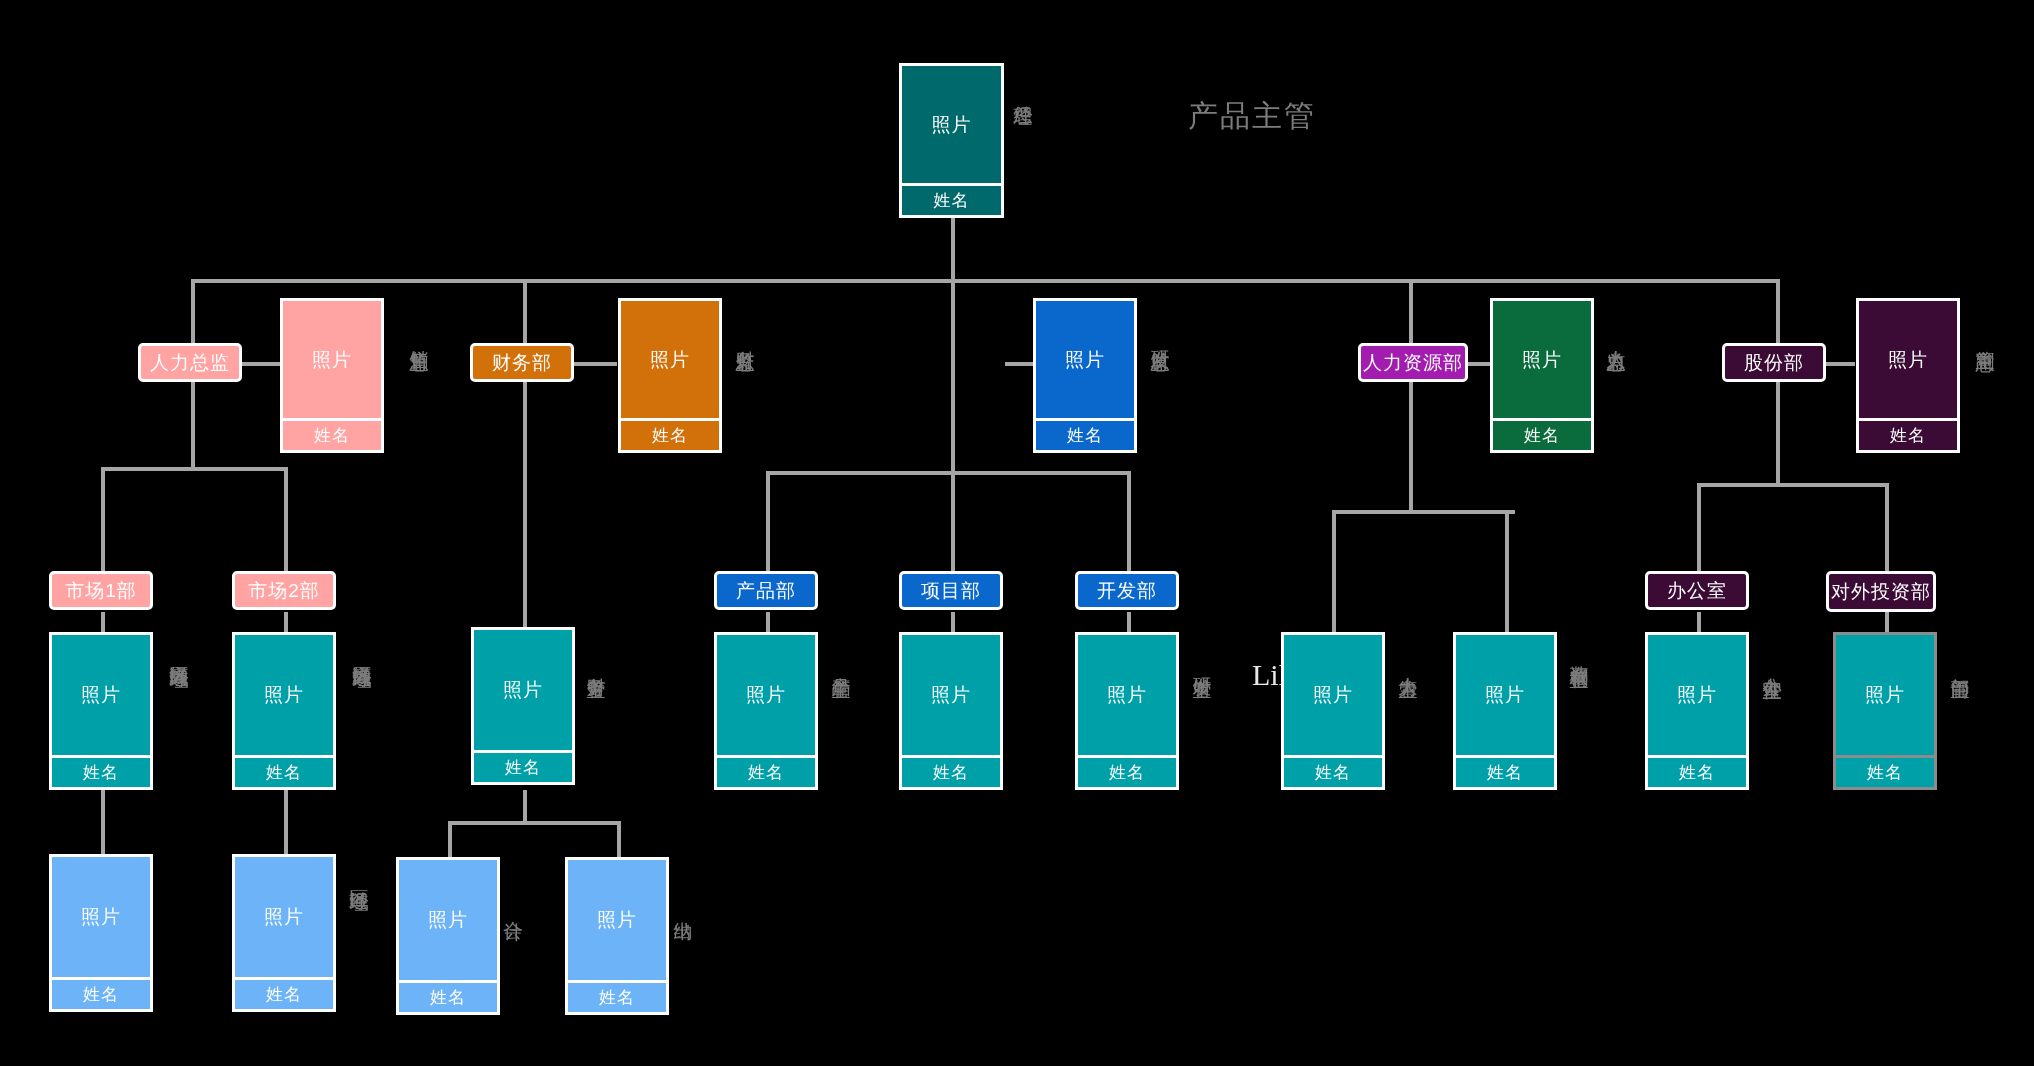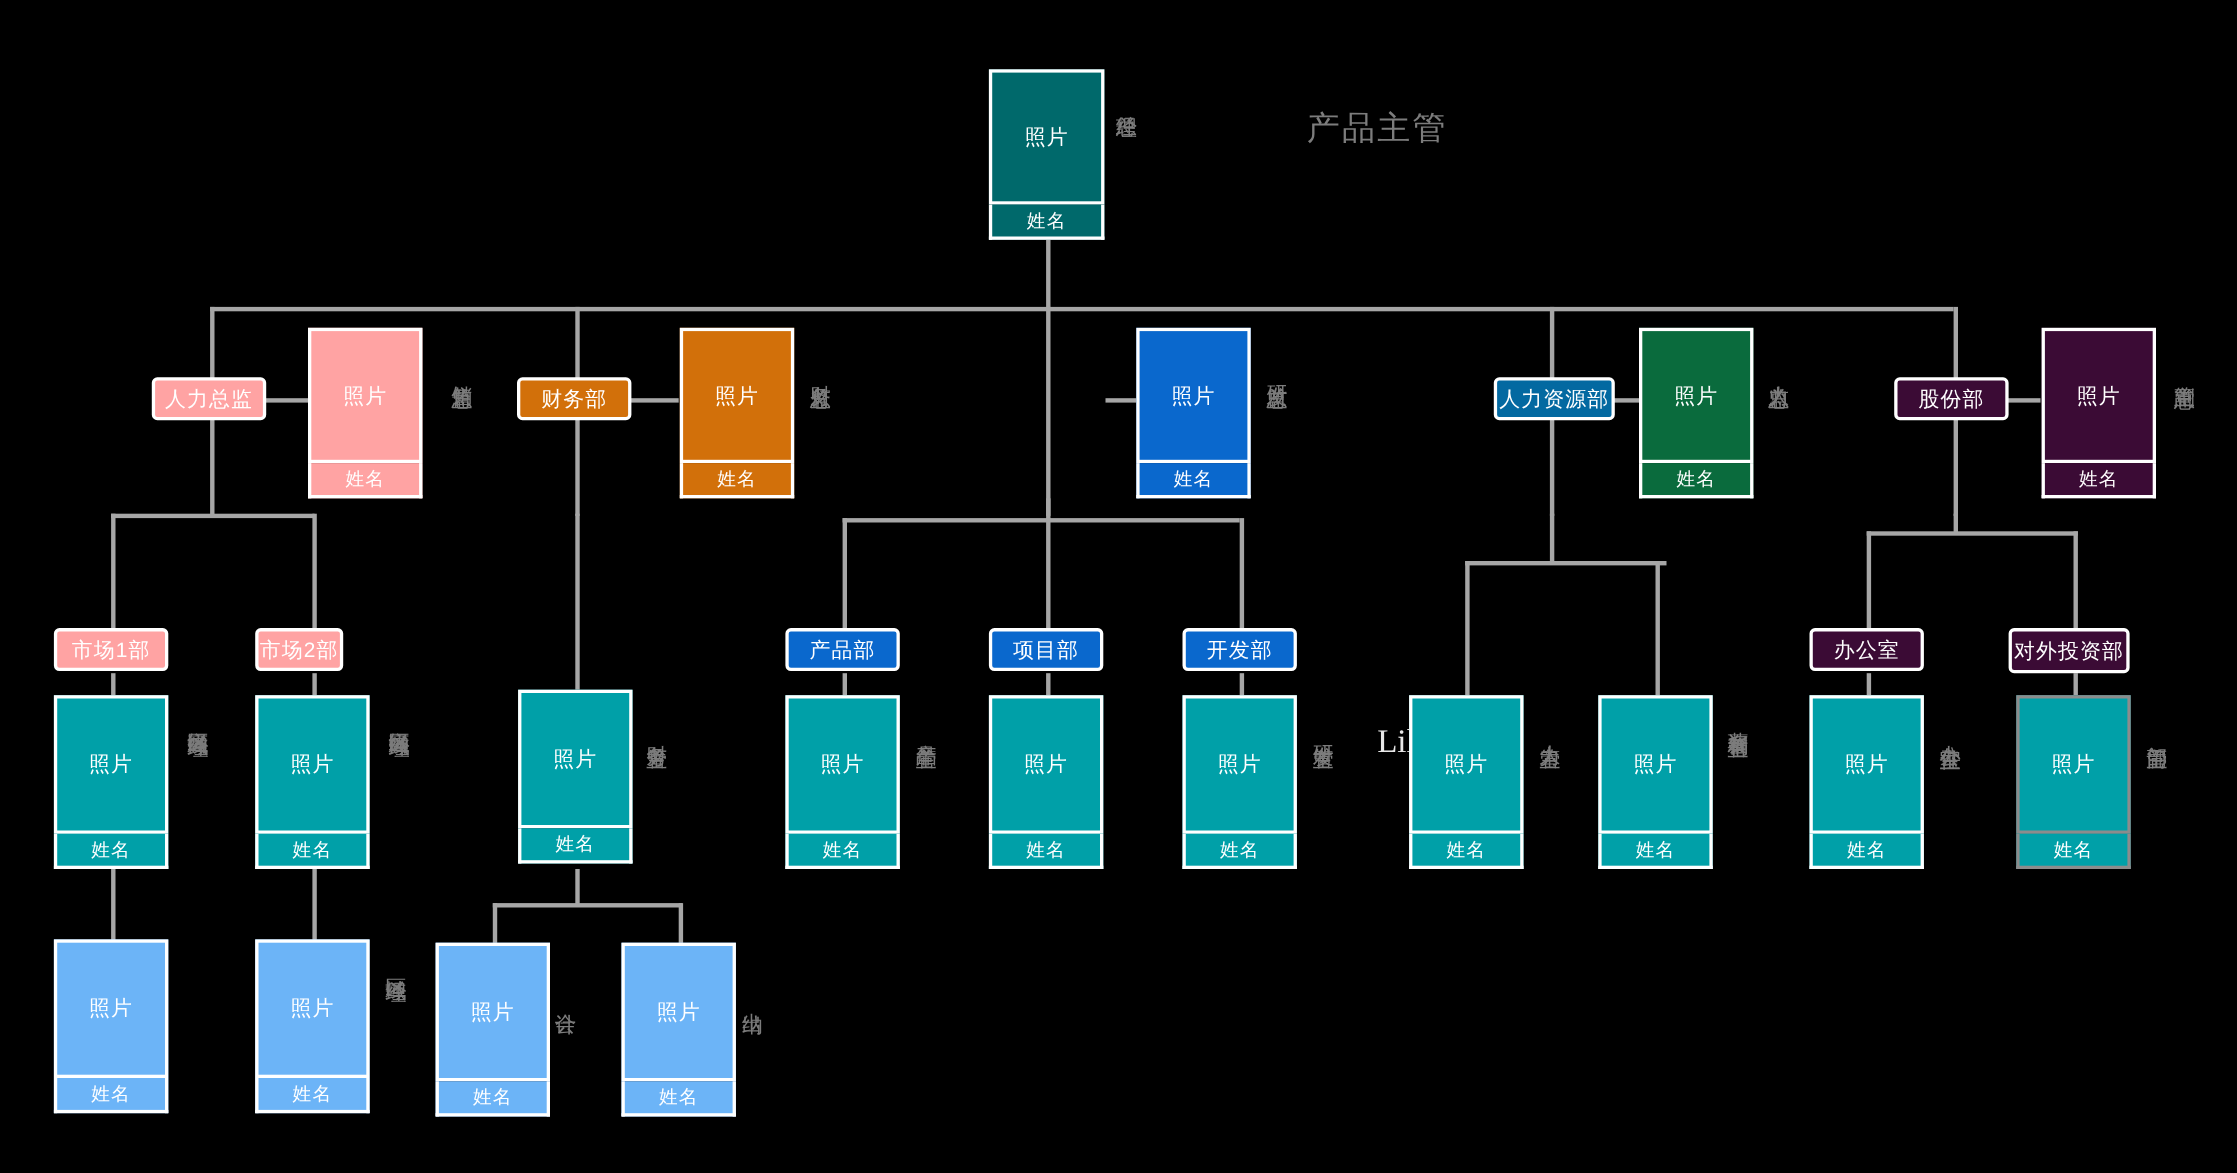--- a/index.html
+++ b/index.html
@@ -132,42 +132,42 @@
     <div class="name" style="height:32px;background:#d2700a;">姓名</div>
   </div>
   <div class="vtitle" style="left:735px;top:335px;">财务总监</div>
 
   <div class="card" style="left:1033px;top:298px;width:104px;">
     <div class="photo" style="height:123px;background:#0a68cd;">照片</div>
     <div class="name" style="height:32px;background:#0a68cd;">姓名</div>
   </div>
   <div class="vtitle" style="left:1150px;top:335px;">研发总监</div>
 
-  <div class="dept" style="left:1358px;top:343px;width:110px;height:39px;background:#0369a1;">人力资源部</div>
+  <div class="dept" style="left:1358px;top:343px;width:110px;height:39px;background:#a21caf;">人力资源部</div>
   <div class="card" style="left:1490px;top:298px;width:104px;">
     <div class="photo" style="height:123px;background:#0a6b3d;">照片</div>
     <div class="name" style="height:32px;background:#0a6b3d;">姓名</div>
   </div>
   <div class="vtitle" style="left:1606px;top:335px;">人力总监</div>
 
   <div class="dept" style="left:1722px;top:343px;width:104px;height:39px;background:#3b0b35;">股份部</div>
   <div class="card" style="left:1856px;top:298px;width:104px;">
     <div class="photo" style="height:123px;background:#3b0b35;">照片</div>
     <div class="name" style="height:32px;background:#3b0b35;">姓名</div>
   </div>
   <div class="vtitle" style="left:1975px;top:335px;">主管副总</div>
 
   <div class="dept" style="left:49px;top:571px;width:104px;height:39px;background:#ffa3a3;">市场1部</div>
   <div class="card" style="left:49px;top:632px;width:104px;">
     <div class="photo" style="height:126px;background:#00a0a8;">照片</div>
     <div class="name" style="height:32px;background:#00a0a8;">姓名</div>
   </div>
   <div class="vtitle" style="left:169px;top:650px;">高级区域经理</div>
 
-  <div class="dept" style="left:232px;top:571px;width:80px;height:39px;background:#ffa3a3;text-align:center;">市场2部</div>
+  <div class="dept" style="left:232px;top:571px;width:104px;height:39px;background:#ffa3a3;text-align:center;">市场2部</div>
   <div class="card" style="left:232px;top:632px;width:104px;">
     <div class="photo" style="height:126px;background:#00a0a8;">照片</div>
     <div class="name" style="height:32px;background:#00a0a8;">姓名</div>
   </div>
   <div class="vtitle" style="left:352px;top:650px;">高级区域经理</div>
 
   <div class="card" style="left:471px;top:627px;width:104px;">
     <div class="photo" style="height:126px;background:#00a0a8;">照片</div>
     <div class="name" style="height:32px;background:#00a0a8;">姓名</div>
   </div>

